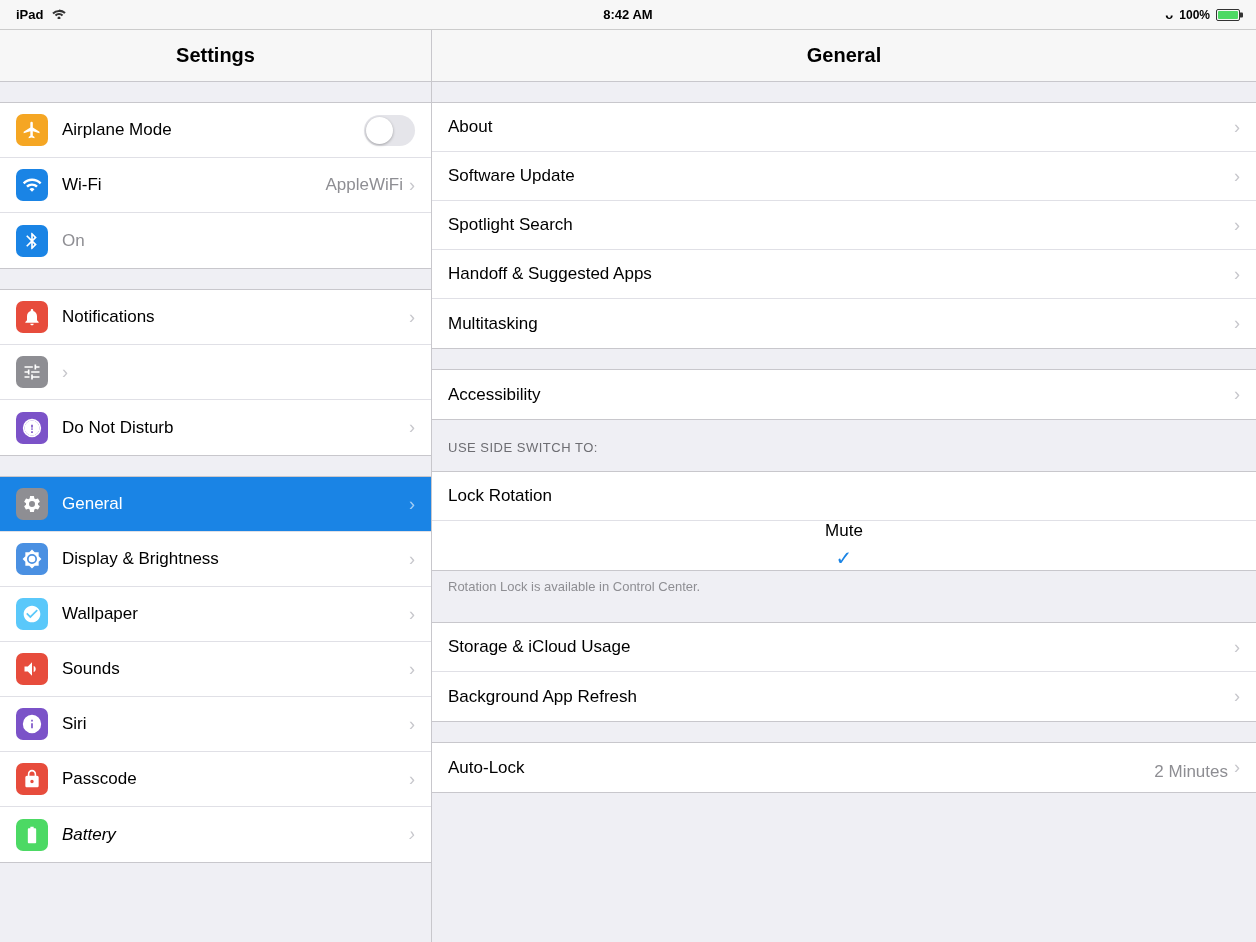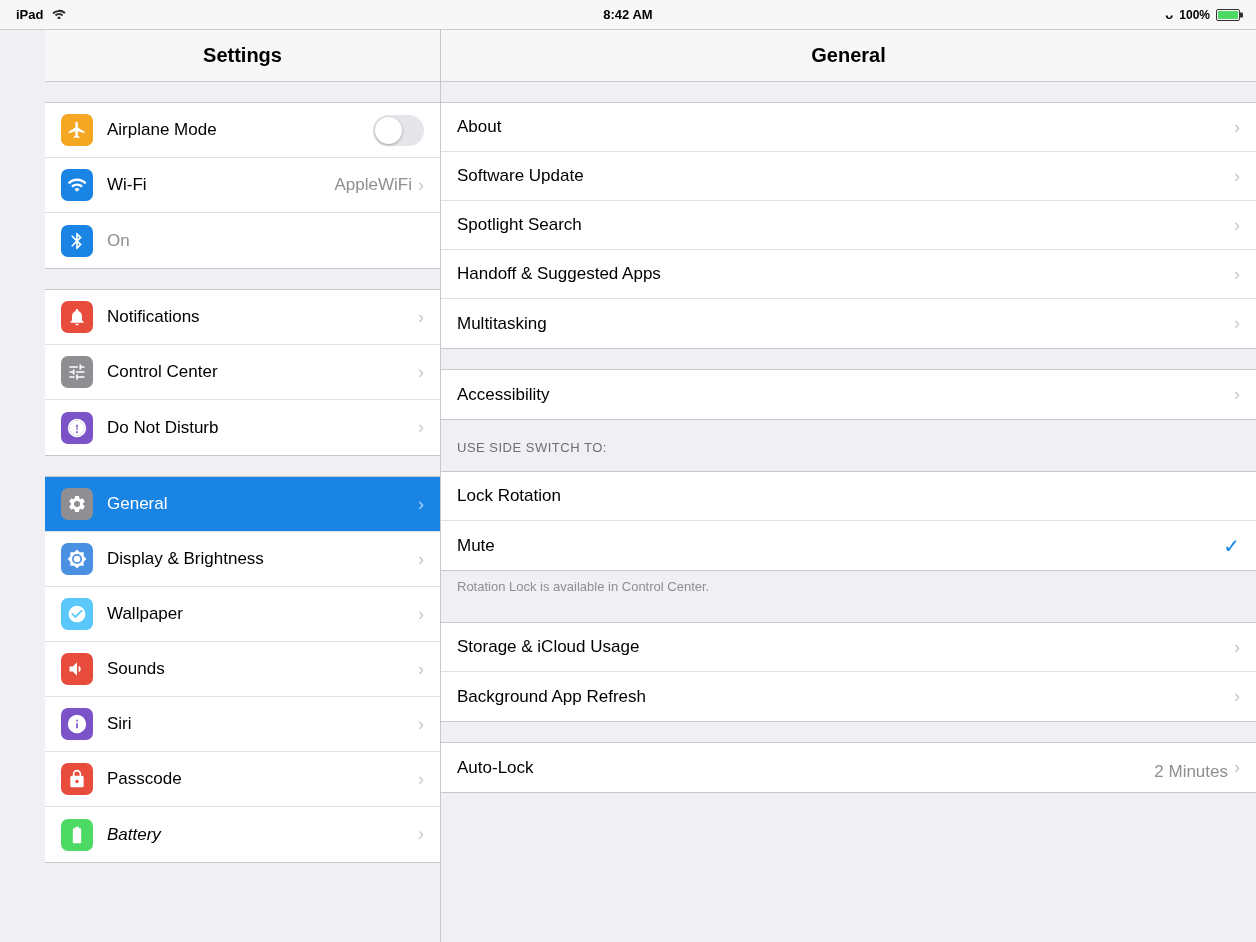--- a/index.html
+++ b/index.html
@@ -64,26 +64,25 @@
 
     
     .main-content {
       display: flex;
       flex: 1;
       overflow: hidden;
     }
 
     
     .sidebar {
-      width: 396px;
+      width: 432px;
       background: #efeff4;
       flex-shrink: 0;
       overflow-y: auto;
       border-right: 1px solid #c8c7cc;
-      margin-left: 45px;
     }
     .sidebar-header {
       background: #f7f7f7;
       padding: 14px 16px;
       border-bottom: 1px solid #c8c7cc;
       text-align: center;
       font-size: 20px;
       font-weight: 600;
       color: #000;
     }
@@ -313,21 +312,20 @@
         <span class="item-label">Notifications</span>
         <span class="chevron">›</span>
       </div>
 
       <div class="settings-item">
         <div class="item-icon icon-gray">
           <svg width="20" height="20" viewBox="0 0 24 24">
               <path d="M3 17v2h6v-2H3zM3 5v2h10V5H3zm10 16v-2h8v-2h-8v-2h-2v6h2zM7 9v2H3v2h4v2h2V9H7zm14 4v-2H11v2h10zm-6-4h2V7h4V5h-4V3h-2v6z"></path>
             </svg>
         </div>
-        <span class="item-label">Control Center</span>
         <span class="chevron">›</span>
       </div>
 
       <div class="settings-item">
         <div class="item-icon" style="background:#7b52c8;">
           <svg width="20" height="20" viewBox="0 0 24 24">
               <path d="M12 3a9 9 0 100 18A9 9 0 0012 3zm-1 5h2v6h-2V8zm0 8h2v2h-2v-2z" fill="white"></path>
               <path d="M12 1a11 11 0 100 22A11 11 0 0012 1zm0 2a9 9 0 110 18A9 9 0 0112 3z" fill="white"></path>
               <path d="M9 11.5h6v1H9z" fill="white"></path>
             </svg>
@@ -449,21 +447,21 @@
       </div>
     </div>
 
     <div style="height:10px;"></div>
     <div>
       <div class="section-label">USE SIDE SWITCH TO:</div>
       <div class="right-group">
         <div class="right-item">
           <span class="right-item-label">Lock Rotation</span>
         </div>
-        <div class="right-item" style="border-bottom:none;">
+        <div class="right-item" style="border-bottom:none;flex-direction:column;">
           <span class="right-item-label">Mute</span>
           <span class="checkmark">✓</span>
         </div>
       </div>
       <div class="note-text">Rotation Lock is available in Control Center.</div>
     </div>
 
     <div style="height:10px;"></div>
     <div class="right-group">
       <div class="right-item">

